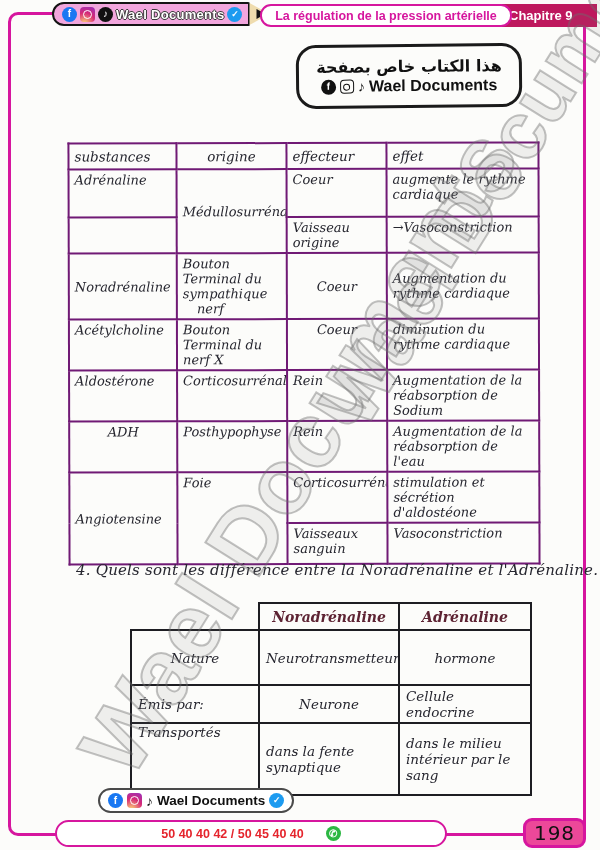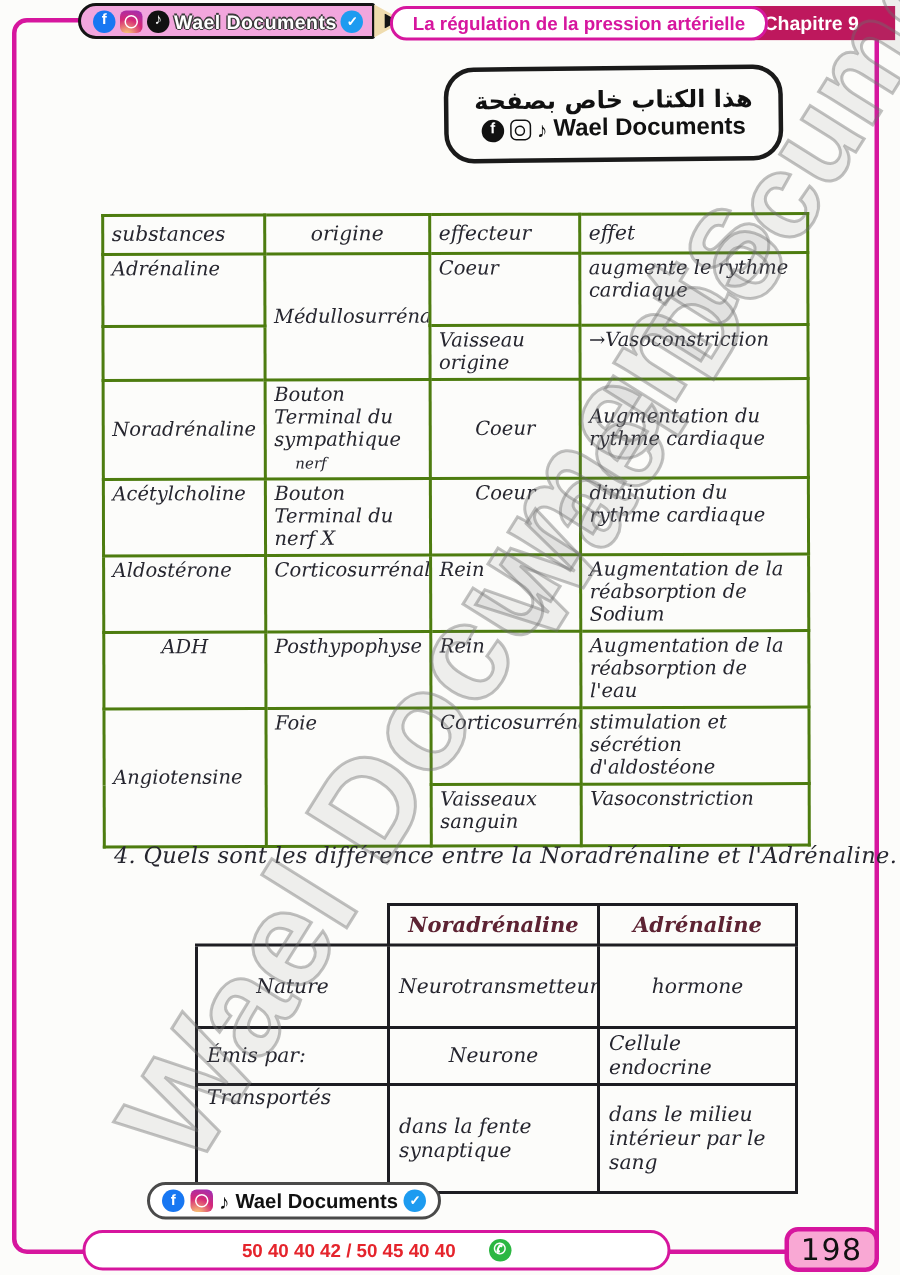--- a/index.html
+++ b/index.html
@@ -40,46 +40,46 @@
   .ic-ig-dark{border-radius:4px;background:transparent;border:1.8px solid #111;width:12px;height:12px;}
   .ic-ig-dark::after{content:"";width:5px;height:5px;border:1.5px solid #111;border-radius:50%;}
   .note{font-size:14px;color:#111;}
   
   .hw{font-family:"DejaVu Serif","Liberation Serif",serif;font-style:italic;color:#26262f;}
   .heading3{position:absolute;left:84px;top:106px;font-size:16.5px;letter-spacing:.3px;}
   .heading4{position:absolute;left:76px;top:561px;font-size:15px;white-space:nowrap;letter-spacing:.2px;}
   
   table{border-collapse:collapse;table-layout:fixed;}
   .t1{position:absolute;left:68px;top:142px;width:470px;transform:rotate(-.15deg);}
-  .t1 td{border:2px solid #4d7c0f;padding:2px 5px;vertical-align:top;font-size:13px;overflow:hidden;}
+  .t1 td{border:2px solid #701a75;padding:2px 5px;vertical-align:top;font-size:13px;overflow:hidden;}
   .t1 .hcell{font-size:13.5px;vertical-align:middle;}
   .t2{position:absolute;left:130px;top:602px;width:400px;}
   .t2 td{border:2px solid #1d1d22;padding:2px 6px;vertical-align:middle;font-size:13.5px;overflow:hidden;}
   .t2 .corner{border-top:none;border-left:none;background:transparent;}
   .t2 .col-h{color:#5d2333;font-weight:bold;font-size:14px;}
   .cell-c{text-align:center;}
-  .small-note{font-size:10px;display:inline-block;margin-left:14px;margin-top:-2px;}
+  .small-note{font-size:13px;display:inline-block;margin-left:14px;margin-top:-2px;}
   
   .watermark{position:absolute;white-space:nowrap;font-weight:bold;pointer-events:none;z-index:6;
              font-family:"Liberation Sans",sans-serif;color:rgba(120,120,120,0.10);
              -webkit-text-stroke:2px rgba(110,110,110,0.42);}
   .wm1{font-size:92px;left:-70px;top:400px;transform:rotate(-58deg);}
   .wm2{font-size:80px;left:190px;top:100px;transform:rotate(-58deg);}
   
   .bottom-badge{position:absolute;left:98px;top:788px;height:25px;background:#fff;border:2px solid #4a4a4a;
                 border-radius:13px;display:flex;align-items:center;gap:4px;padding:0 8px;z-index:5;box-sizing:border-box;}
   .bottom-badge .brand{font-weight:bold;font-size:13.5px;color:#111;}
   .footer-pill{position:absolute;left:55px;top:820px;width:392px;height:27px;background:#fff;
                border:2.5px solid #d6169e;border-radius:14px;display:flex;align-items:center;justify-content:center;
                gap:22px;box-sizing:border-box;z-index:5;}
   .phones{color:#e5242c;font-weight:bold;font-size:12.5px;white-space:nowrap;}
   .ic-phone{background:#2cb742;width:15px;height:15px;font-size:10px;}
   .footer-ar{font-family:"DejaVu Sans",sans-serif;color:#129b96;font-weight:bold;font-size:12px;
              direction:rtl;white-space:nowrap;}
-  .page-box{position:absolute;left:523px;top:818px;width:63px;height:30px;background:#f9a8d4;
+  .page-box{position:absolute;left:523px;top:818px;width:63px;height:30px;background:#ec4899;
             border:3px solid #d6169e;border-radius:9px;display:flex;align-items:center;justify-content:center;
             box-sizing:border-box;z-index:5;}
   .page-box span{font-size:20px;color:#111;letter-spacing:1px;font-family:"DejaVu Sans",sans-serif;}
 </style>
 </head>
 <body>
 
 <div id="page">
 
   <div class="frame"></div>

